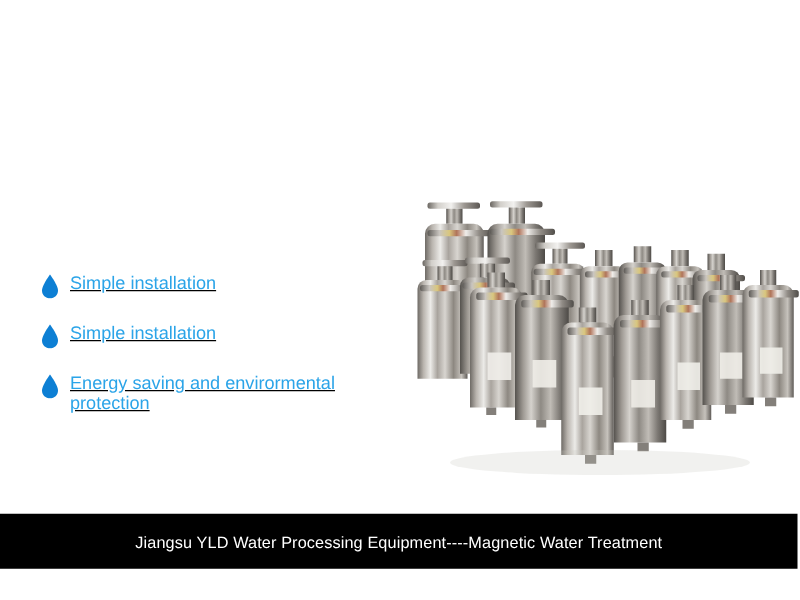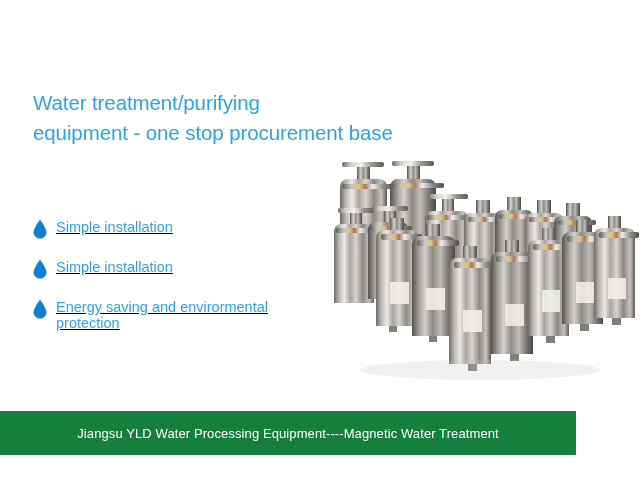--- a/index.html
+++ b/index.html
@@ -78,43 +78,39 @@
     height: 240px;
     overflow: hidden;
   }
   .photo svg { display: block; }
 
   
   .footer-bar {
     position: absolute;
     left: 0;
     top: 411px;
-    width: 576px;
+    width: 638px;
     height: 44px;
-    background: #15803d;
+    background: #000000;
     display: flex;
     align-items: center;
     justify-content: center;
   }
   .footer-text {
     color: #ffffff;
     font-size: 13px;
     letter-spacing: 0.1px;
     white-space: nowrap;
   }
 </style>
 </head>
 <body>
 
 <div class="slide">
 
-  <div class="headline">
-    <div class="headline-line">Water treatment/purifying</div>
-    <div class="headline-line">equipment - one stop procurement base</div>
-  </div>
 
   <div class="bullets">
 
     <div class="bullet-row">
       <svg class="drop-icon" viewBox="0 0 14 20">
         <path d="M7 0.5 C7 0.5 0.6 9.2 0.6 13.3 C0.6 16.9 3.5 19.6 7 19.6 C10.5 19.6 13.4 16.9 13.4 13.3 C13.4 9.2 7 0.5 7 0.5 Z" fill="#0d7fd4"></path>
       </svg>
       <div class="bullet-text">Simple installation</div>
     </div>
 

